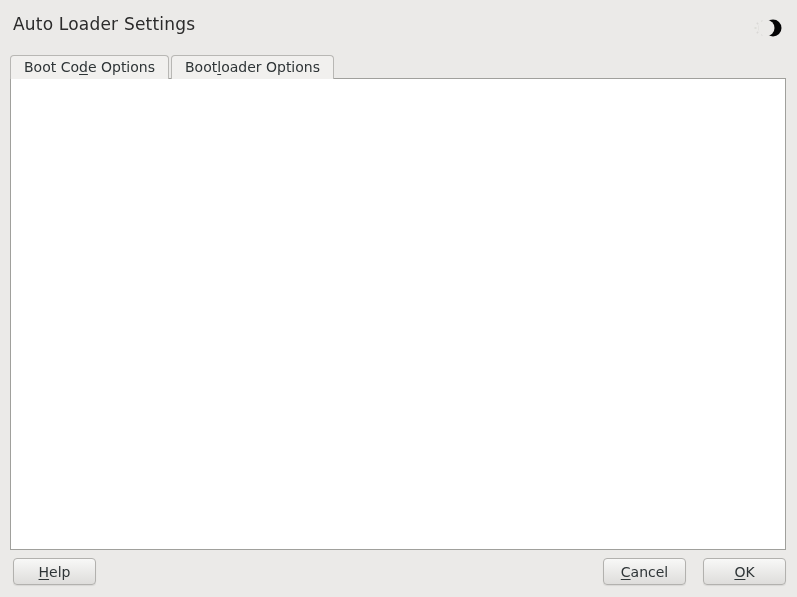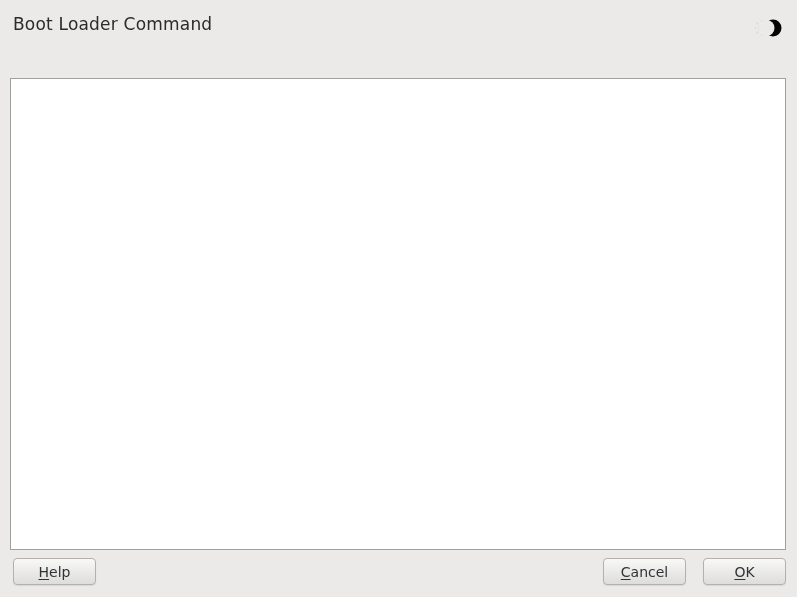--- a/index.html
+++ b/index.html
@@ -123,41 +123,43 @@
     left: 1px; top: -2px;
     font-size: 14px;
     color: #2e3436;
   }
   .checkbox.checked .check-icon { visibility: visible; }
   .checkbox-label { font-size: 14px; line-height: 17px; white-space: nowrap; cursor: default; }
 </style>
 </head>
 <body>
 
-<div class="abs window-title">Boot Loader Command</div>
+<div class="abs window-title">Auto Loader Settings</div>
 
 <div class="abs busy-icon">
   <svg width="34" height="24" viewBox="0 0 34 24">
     <g stroke="#d9d8d5" stroke-width="1.5">
       <circle cx="12" cy="12" r="4" fill="#dcdbd8" stroke="none"></circle>
       <line x1="12" y1="4.5" x2="12" y2="6.5"></line>
         <line x1="12" y1="17.5" x2="12" y2="19.5"></line>
       <line x1="4.5" y1="12" x2="6.5" y2="12"></line>
         <line x1="17.5" y1="12" x2="19.5" y2="12"></line>
       <line x1="6.8" y1="6.8" x2="8.2" y2="8.2"></line>
         <line x1="15.8" y1="15.8" x2="17.2" y2="17.2"></line>
       <line x1="6.8" y1="17.2" x2="8.2" y2="15.8"></line>
         <line x1="15.8" y1="8.2" x2="17.2" y2="6.8"></line>
     </g>
     <circle cx="23" cy="12" r="8.5" fill="#050505"></circle>
     <circle cx="16.5" cy="12" r="8" fill="#ebeae8"></circle>
   </svg>
 </div>
 
 <div class="abs tabbar">
+  <div class="tab">Boot Co<u>d</u>e Options</div>
+  <div class="tab">Boot<u>l</u>oader Options</div>
 </div>
 
 <div class="abs panel"></div>
 
 <div class="abs field-label" style="left:27px; top:112px;"><u>O</u>ptional Kernel Command Line Parameter</div>
 <div class="abs text-input" style="left:27px; top:139px; width:744px; height:28px;">
   
 </div>
 
 <div class="abs field-label" style="left:27px; top:197px;">CP<u>U</u> Mitigations</div>

